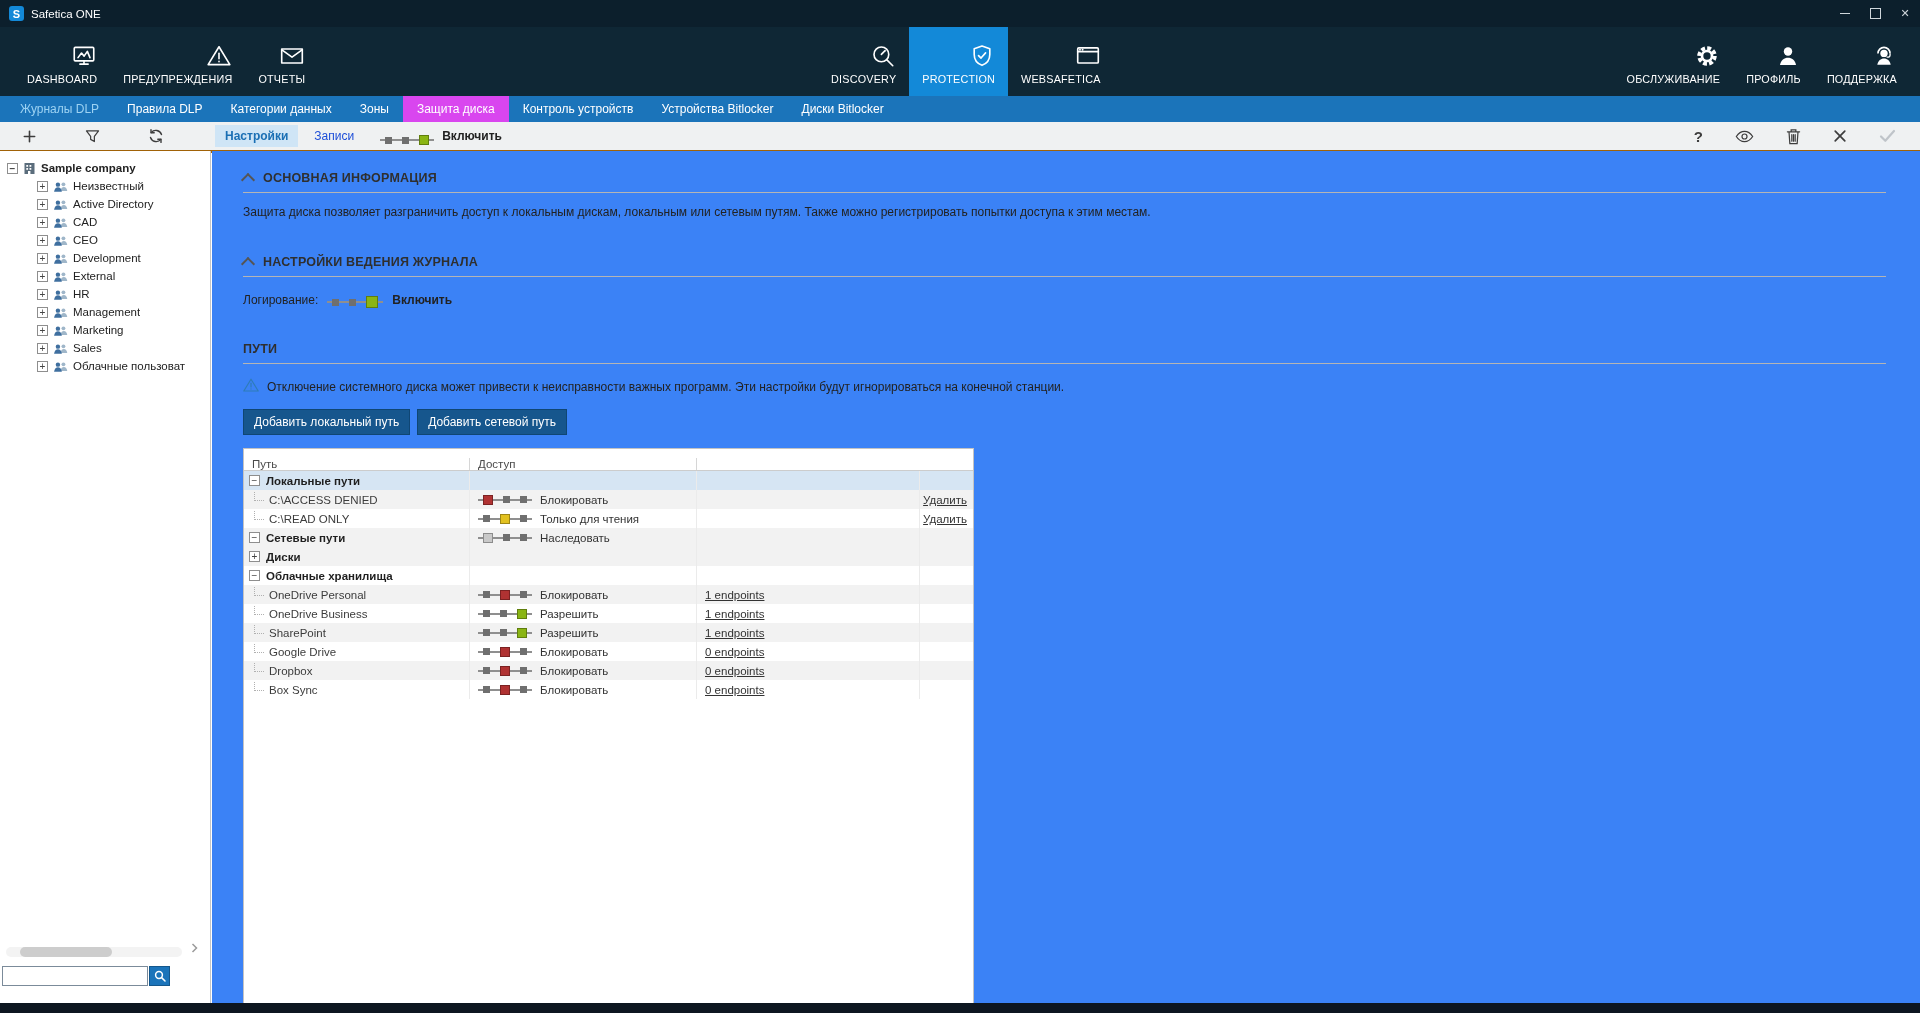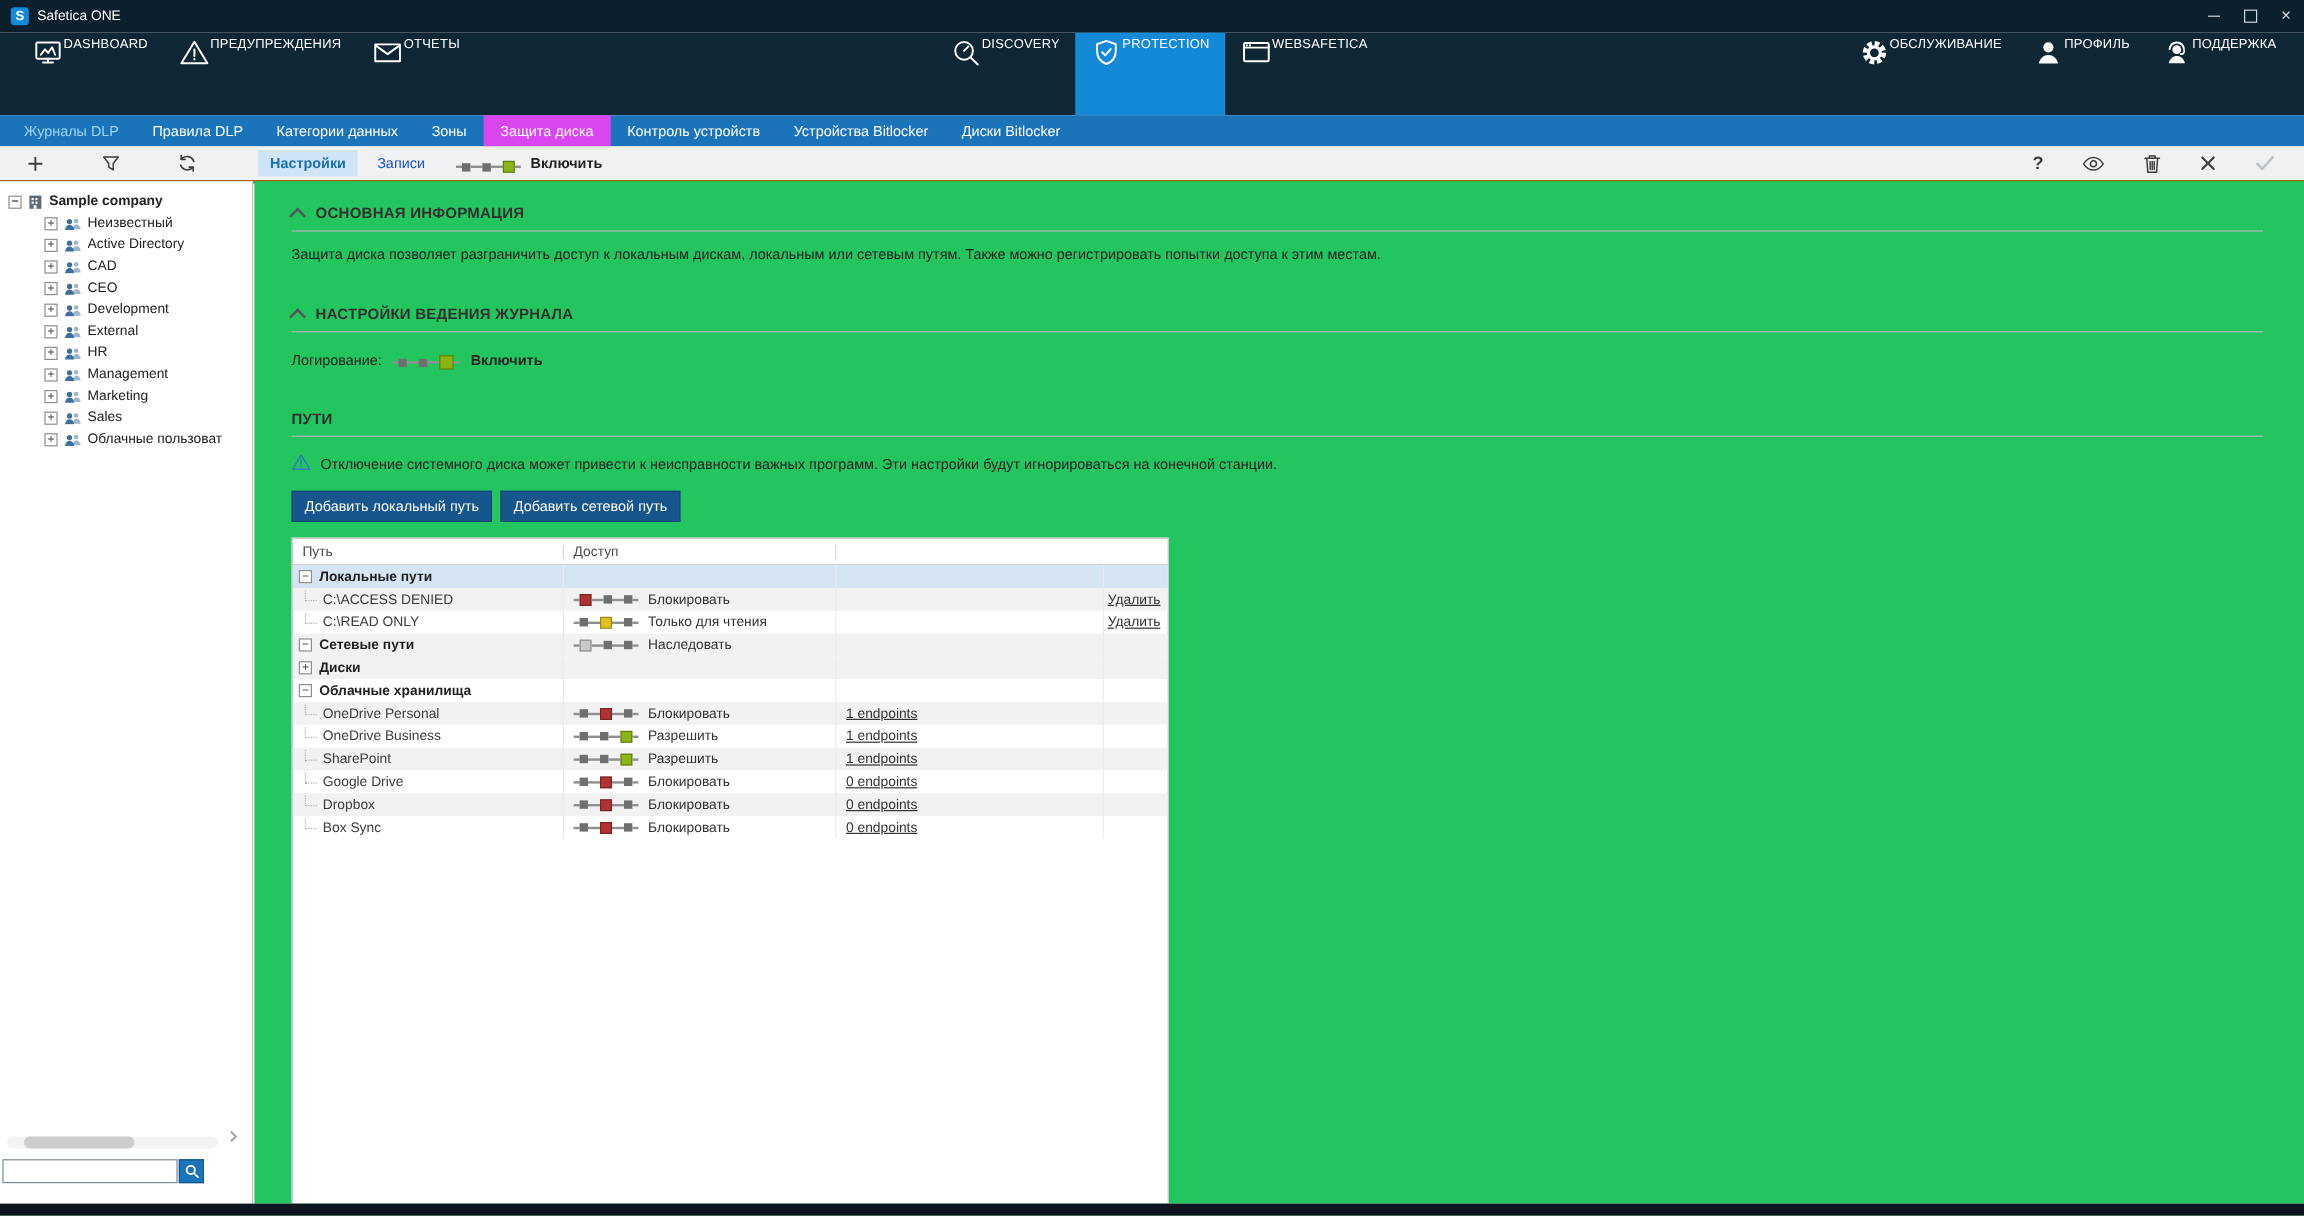--- a/index.html
+++ b/index.html
@@ -14,21 +14,21 @@
   .win-btn{width:30px;height:100%;display:flex;align-items:center;justify-content:center;color:#cfd6db;font-size:11px;cursor:pointer;}
   .win-btn .minus{width:10px;height:1px;background:#cfd6db;display:block;}
   .win-btn .box{width:9px;height:9px;border:1px solid #cfd6db;display:block;}
 
   
   .mainnav{position:absolute;top:27px;left:0;right:0;height:69px;background:#0f2735;display:flex;align-items:stretch;}
   .nav-group{display:flex;align-items:stretch;}
   .nav-group.left{margin-left:14px;}
   .nav-group.center{margin-left:auto;}
   .nav-group.right{margin-left:auto;margin-right:10px;}
-  .nav-item{display:flex;align-items:flex-start;justify-content:center;padding:0 13px;color:#fff;cursor:pointer;}
+  .nav-item{display:flex;flex-direction:column;align-items:flex-end;justify-content:center;padding:0 13px;color:#fff;cursor:pointer;}
   .nav-item.active{background:#1389d8;}
   .nav-icon{height:30px;display:flex;align-items:flex-end;justify-content:center;}
   .nav-label{font-size:10.8px;margin-top:4px;letter-spacing:.2px;white-space:nowrap;}
 
   
   .subnav{position:absolute;top:96px;left:0;right:0;height:26px;background:#1b74ba;display:flex;align-items:stretch;padding-left:6px;}
   .sn-item{display:flex;align-items:center;padding:0 14px;color:#fff;font-size:12px;cursor:pointer;white-space:nowrap;}
   .sn-item.muted{color:#9cd2f3;}
   .sn-item.active{background:#d946ef;}
 
@@ -62,34 +62,34 @@
   .tree-icon{display:flex;align-items:center;flex-shrink:0;}
   .tree-label{white-space:nowrap;overflow:hidden;}
   .h-scroll{position:absolute;left:6px;right:28px;bottom:46px;height:10px;background:#f3f3f3;border-radius:5px;}
   .h-thumb{position:absolute;left:14px;top:0;width:92px;height:10px;background:#cdcdcd;border-radius:5px;cursor:pointer;}
   .scroll-arrow{position:absolute;right:12px;bottom:46px;cursor:pointer;}
   .search-row{position:absolute;left:2px;bottom:17px;display:flex;align-items:center;}
   .search-input{width:146px;height:20px;border:1px solid #7b8b9a;font-size:11px;padding:0 4px;box-sizing:border-box;outline:none;font-family:inherit;}
   .search-btn{width:21px;height:20px;background:#1b74ba;border:1px solid #14578c;box-sizing:border-box;display:flex;align-items:center;justify-content:center;margin-left:1px;cursor:pointer;}
 
   
-  .content{position:absolute;top:151px;left:212px;right:0;bottom:10px;background:#22c55e;padding:0 34px 0 31px;box-sizing:border-box;overflow:hidden;}
+  .content{position:absolute;top:151px;left:212px;right:0;bottom:10px;background:#3b82f6;padding:0 34px 0 31px;box-sizing:border-box;overflow:hidden;}
   .sec-head{display:flex;align-items:center;gap:10px;padding-bottom:7px;border-bottom:1px solid #b5b5b5;}
   .m-t20{margin-top:20px;} .m-t36{margin-top:36px;} .m-t34{margin-top:34px;}
   .chev-up{width:8px;height:8px;border-left:2px solid #555;border-top:2px solid #555;transform:rotate(45deg);margin-top:4px;flex-shrink:0;}
   .sec-title{font-size:12.5px;font-weight:bold;color:#2f2f2f;letter-spacing:.2px;}
   .sec-desc{font-size:12px;color:#222;margin-top:12px;}
   .logging-row{display:flex;align-items:center;gap:9px;margin-top:15px;font-size:12px;color:#222;}
   .warn-row{display:flex;align-items:center;gap:8px;margin-top:14px;font-size:12px;color:#222;}
   .btn-row{display:flex;gap:7px;margin-top:14px;}
   .btn-add{background:#16568d;border:1px solid #0f4674;color:#fff;font-size:12px;padding:5px 10px;cursor:pointer;font-family:inherit;}
 
   
   .ptable{width:731px;height:572px;border:1px solid #c3c3c3;margin-top:13px;box-sizing:border-box;background:#fff;}
-  .t-head{display:flex;height:21px;align-items:center;border-bottom:1px solid #ccc;}
+  .t-head{display:flex;height:21px;align-items:flex-end;border-bottom:1px solid #ccc;}
   .t-cell{box-sizing:border-box;display:flex;align-items:center;overflow:hidden;white-space:nowrap;}
   .c0{width:226px;} .c1{width:227px;} .c2{width:223px;}
   .c3{flex:1;justify-content:flex-end;padding-right:6px;}
   .t-head .t-cell{border-right:1px solid #d6d6d6;font-size:11.5px;color:#4a4a4a;padding-left:8px;}
   .t-head .c3{border-right:none;}
   .t-row{display:flex;height:19px;align-items:stretch;font-size:11.5px;}
   .t-row .t-cell{border-right:1px solid #ebebeb;}
   .t-row .c3{border-right:none;}
   .t-row.stripe{background:#f2f2f2;}
   .t-row.selected{background:#d6e5f3;}

